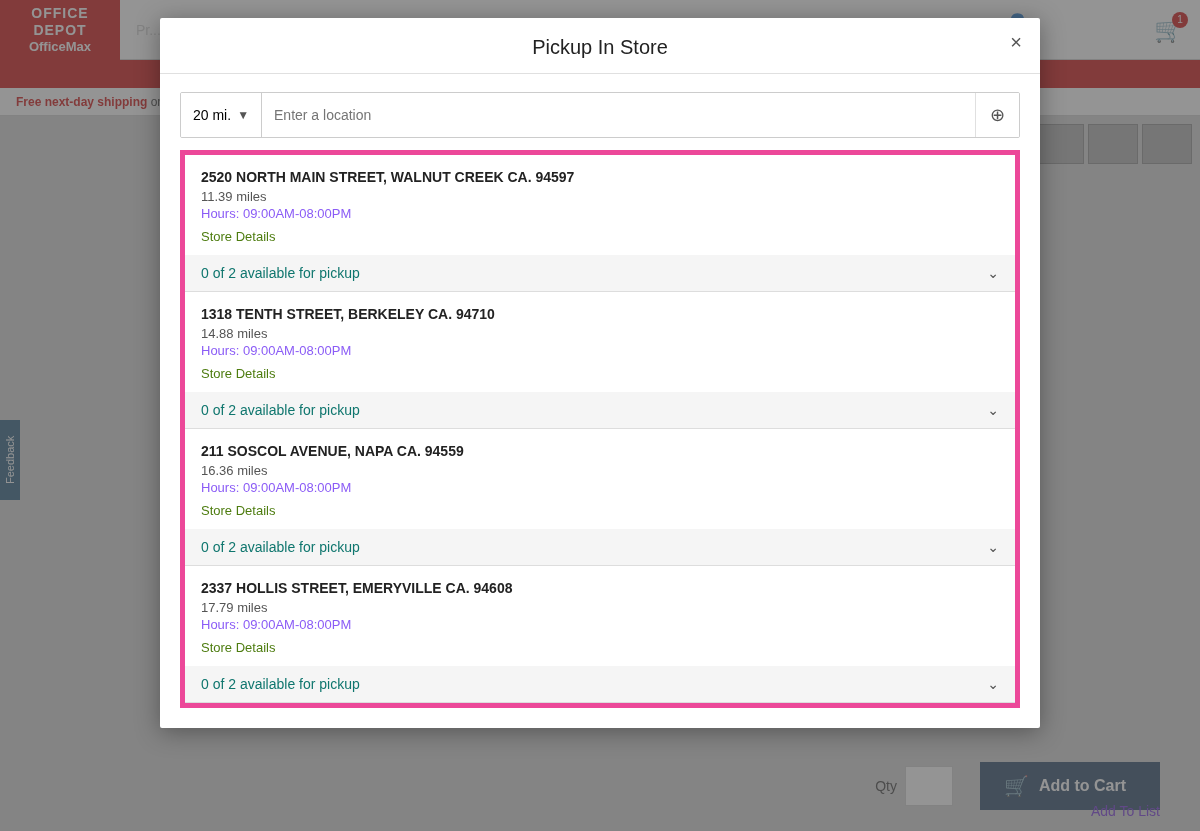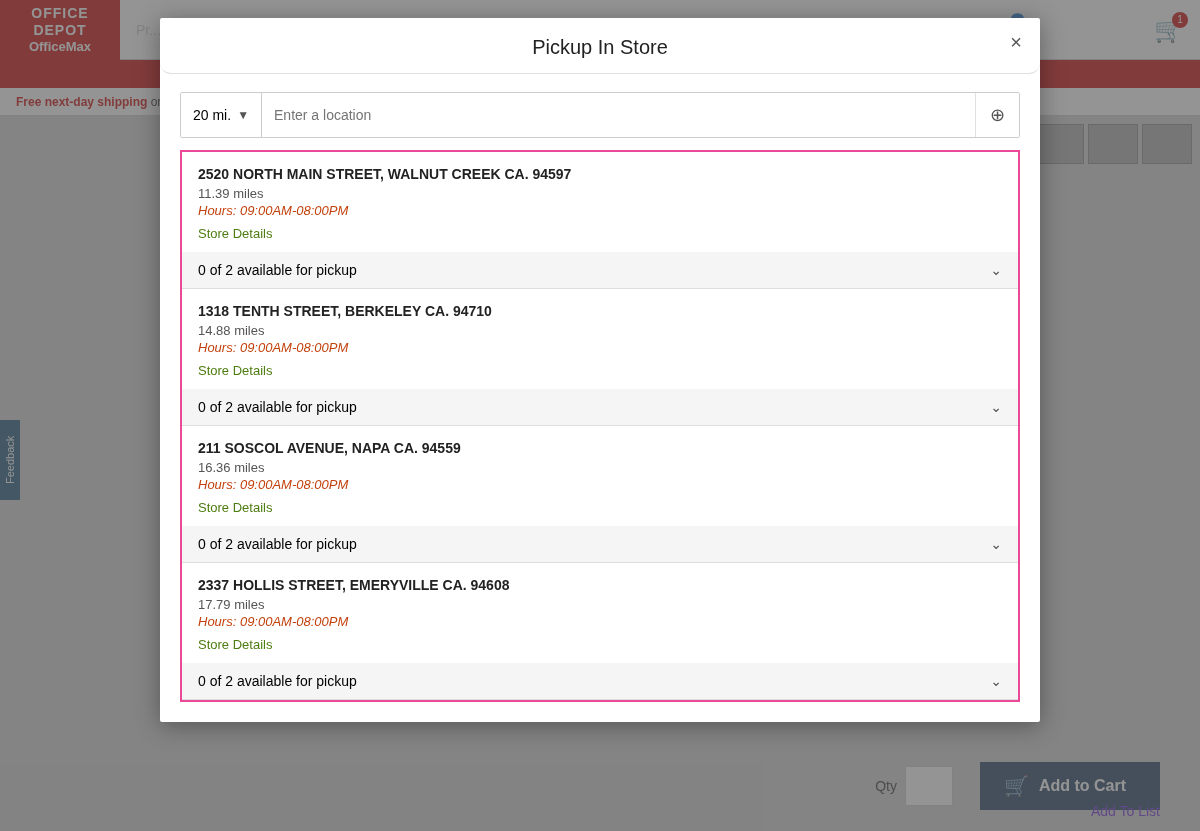--- a/index.html
+++ b/index.html
@@ -200,21 +200,20 @@
       max-height: 790px;
     }
 
     .modal-header {
       display: flex;
       align-items: center;
       justify-content: center;
       padding: 18px 28px 14px;
       border-bottom: 1px solid #e0e0e0;
       position: relative;
-      border-radius: 11px;
     }
 
     .modal-title {
       font-size: 20px;
       font-weight: normal;
       color: #222;
     }
 
     .modal-close {
       position: absolute;
@@ -278,21 +277,21 @@
       border-left: 1px solid #e0e0e0;
       font-size: 18px;
       color: #555;
     }
 
     
     .store-list {
       flex: 1;
       overflow-y: auto;
       margin: 0 20px 20px;
-      border: 2px solid #ec4899;
+      border: 5px solid #ec4899;
     }
 
     .store-list::-webkit-scrollbar {
       width: 10px;
     }
     .store-list::-webkit-scrollbar-track {
       background: #f0f0f0;
     }
     .store-list::-webkit-scrollbar-thumb {
       background: #bbb;
@@ -316,44 +315,43 @@
     }
 
     .store-distance {
       font-size: 13px;
       color: #555;
       margin-bottom: 2px;
     }
 
     .store-hours {
       font-size: 13px;
-      color: #c2410c;
+      color: #8b5cf6;
       margin-bottom: 6px;
-      font-style: italic;
     }
 
     .store-details-link {
       font-size: 13px;
       color: #4d7c0f;
       text-decoration: none;
       cursor: pointer;
     }
 
     .store-availability {
       background: #f5f5f5;
       padding: 10px 16px;
       display: flex;
       align-items: center;
       justify-content: space-between;
       cursor: pointer;
     }
 
     .availability-text {
       font-size: 14px;
-      color: #000000;
+      color: #0f766e;
       font-weight: 500;
     }
 
     .availability-chevron {
       font-size: 14px;
       color: #555;
     }
 
     
     .header-account {

